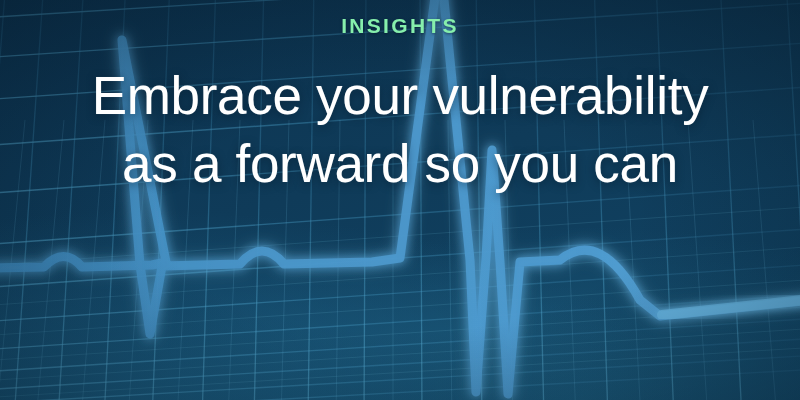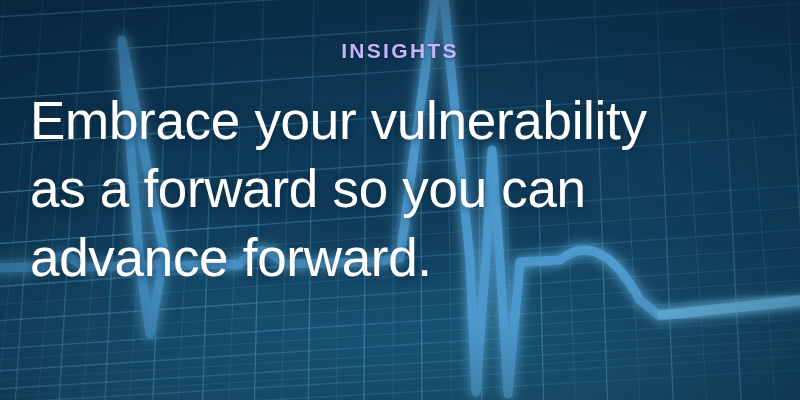--- a/index.html
+++ b/index.html
@@ -45,32 +45,33 @@
   
   .content {
     position:absolute; inset:0;
     display:flex;
     flex-direction:column;
     align-items:center;
     z-index:6;
   }
 
   .eyebrow {
-    margin-top:39px;
+    margin-top:14px;
     font-size:21px;
     font-weight:bold;
     letter-spacing:2.3px;
-    color:#c4b5fd;
+    color:#86efac;
     text-shadow:0 1px 3px rgba(3,20,33,0.55);
     white-space:nowrap;
   }
 
   .headline {
     margin-top:24px;
     width:740px;
+    text-align:center;
     color:#ffffff;
     font-size:53px;
     line-height:1.29;
     font-weight:300;
     letter-spacing:-0.3px;
     text-shadow:0 2px 9px rgba(5,26,42,0.55), 0 0 1px rgba(255,255,255,0.25);
   }
   .headline .ln { display:block; white-space:nowrap; }
 </style>
 </head>
@@ -193,17 +194,16 @@
     <path d="M 662,315 L 812,299" fill="none" stroke="#6ab8e4" stroke-opacity="0.75" stroke-width="10" stroke-linecap="round" filter="url(#softGlow)"></path>
   </svg>
 
   <div class="bg-vignette"></div>
 
   <div class="content">
     <div class="eyebrow">INSIGHTS</div>
     <h1 class="headline">
       <span class="ln">Embrace your vulnerability</span>
       <span class="ln">as a forward so you can</span>
-      <span class="ln">advance forward.</span>
     </h1>
   </div>
 
 </div>
 
 </body></html>

